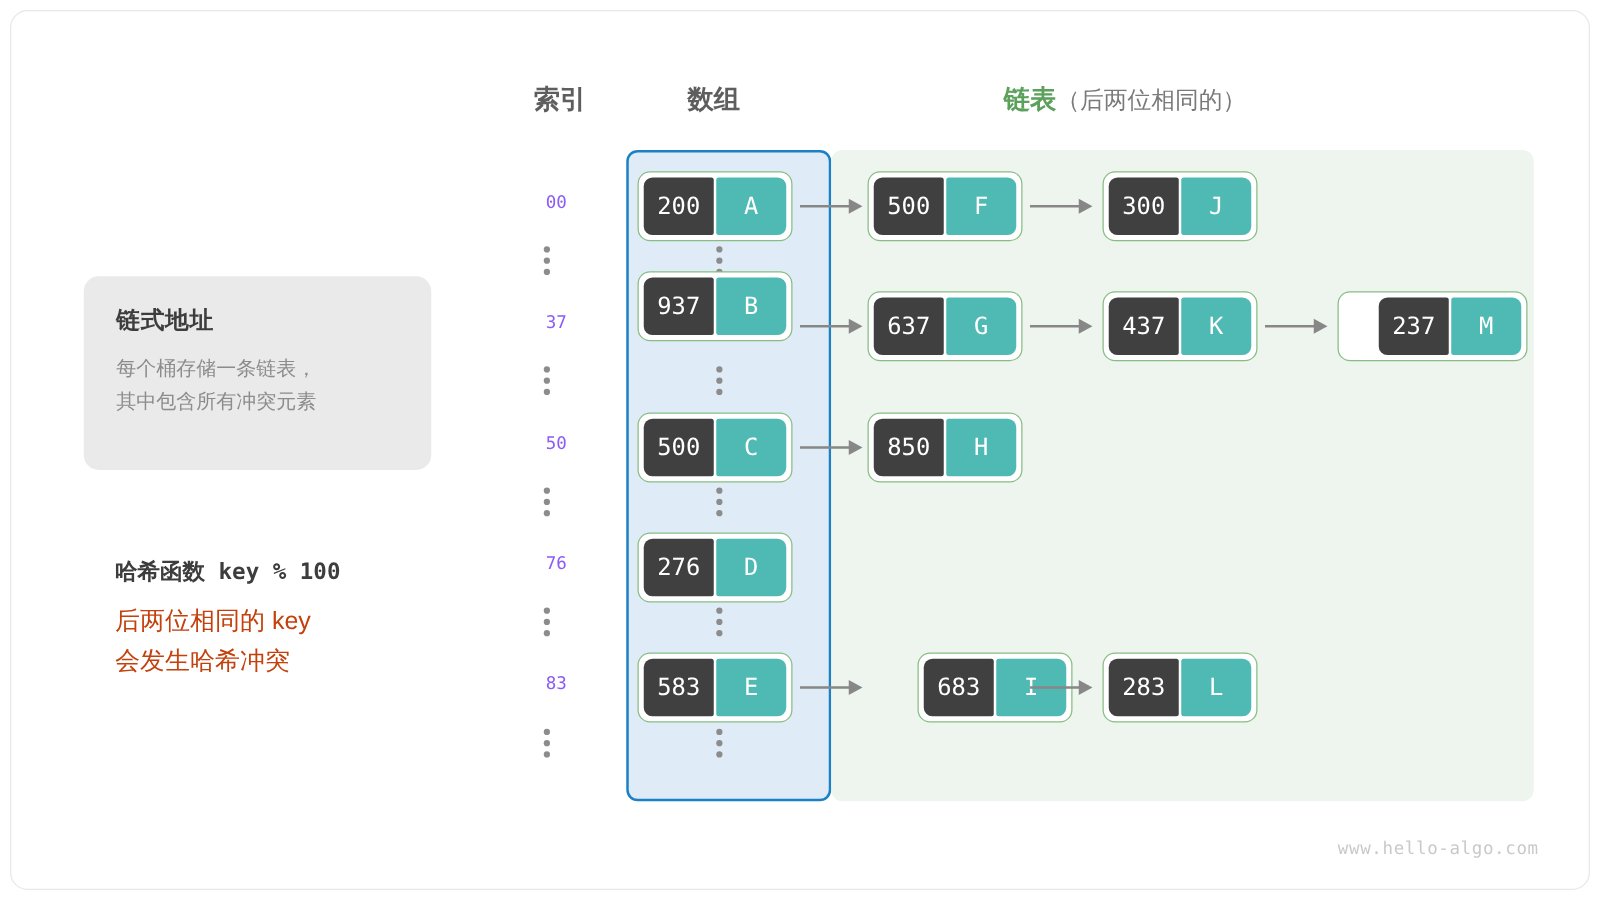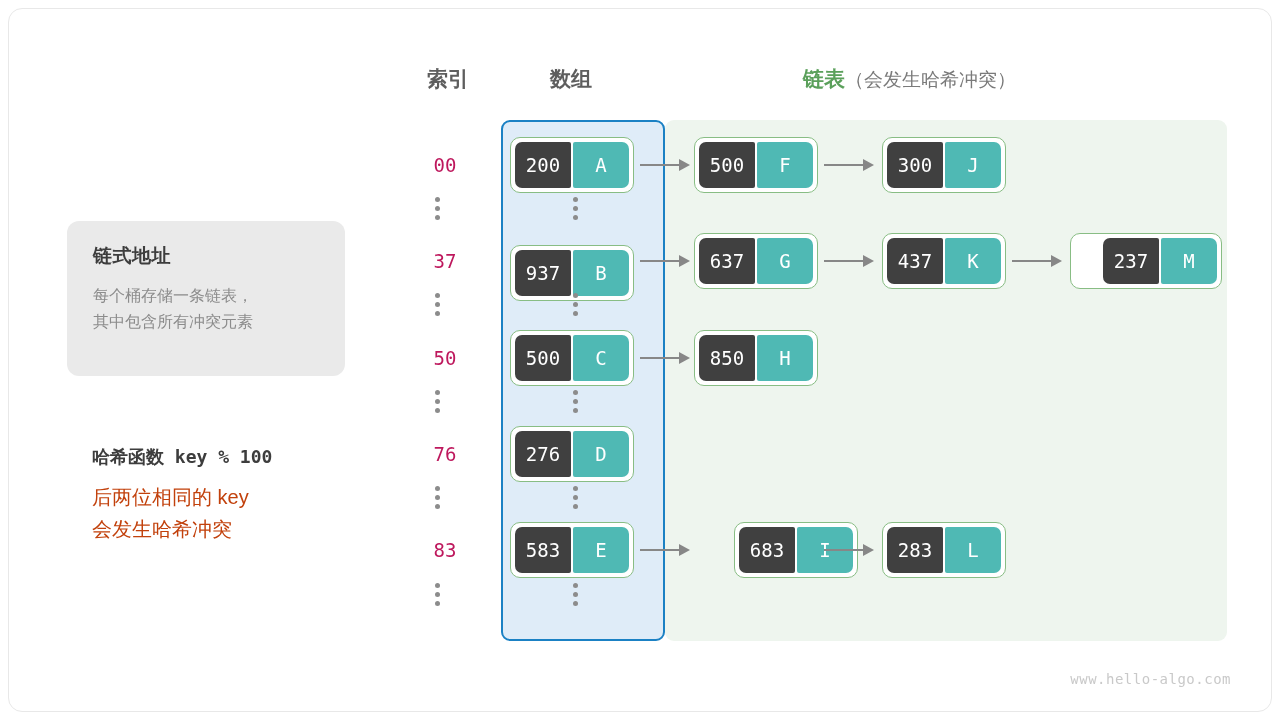--- a/index.html
+++ b/index.html
@@ -116,22 +116,22 @@
     color: #c2410c;
     line-height: 1.62;
     white-space: pre-line;
   }
   .idx {
     position: absolute;
     left: 413px;
     width: 46px;
     text-align: center;
     font-family: "DejaVu Sans Mono", "Liberation Mono", monospace;
-    font-size: 19px;
-    color: #be185d;
+    font-size: 14px;
+    color: #8b5cf6;
   }
 
   
   .ellipsis {
     position: absolute;
     width: 20px;
     display: flex;
     flex-direction: column;
     align-items: center;
     gap: 4px;
@@ -210,21 +210,21 @@
   }
 </style>
 </head>
 <body>
 
 <div class="page-card">
 
   <div class="hdr" id="hdr-index">索引</div>
   <div class="hdr" id="hdr-array">数组</div>
   <div class="hdr" id="hdr-list">
-    <span class="list-main">链表</span><span class="list-sub">（会发生哈希冲突）</span>
+    <span class="list-main">链表</span><span class="list-sub">（后两位相同的）</span>
   </div>
 
   <div class="array-panel"></div>
   <div class="list-panel"></div>
 
   <div class="callout">
     <div class="callout-title">链式地址</div>
     <div class="callout-body">每个桶存储一条链表，
 其中包含所有冲突元素</div>
   </div>
@@ -261,21 +261,21 @@
         <i></i>
         <i></i>
         <i></i>
       </div>
       <div class="ellipsis" style="left: 556px; top: 188px;">
         <i></i>
         <i></i>
         <i></i>
       </div>
       <div class="idx" style="top: 241px;">37</div>
-      <div class="node" style="left: 501px; top: 236px;">
+      <div class="node" style="left: 501px; top: 208px;">
         <div class="key">937</div>
         <div class="val">B</div>
       </div>
       <div class="arrow" style="left: 631px; top: 247px; width: 50px;">
         <div class="shaft"></div>
         <div class="head"></div>
       </div>
       <div class="node" style="left: 685px; top: 224px;">
         <div class="key">637</div>
         <div class="val">G</div>

